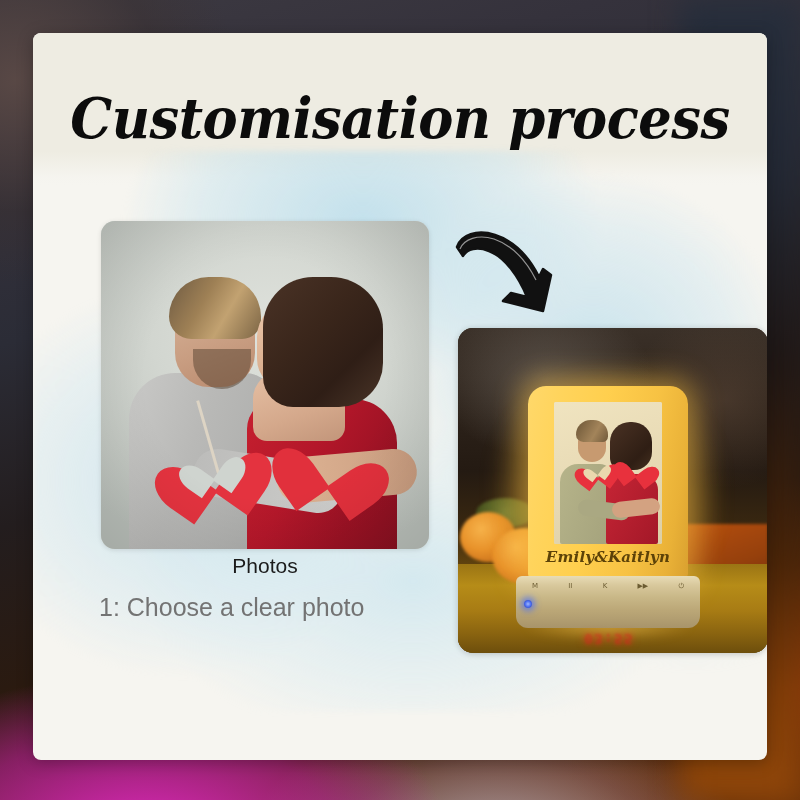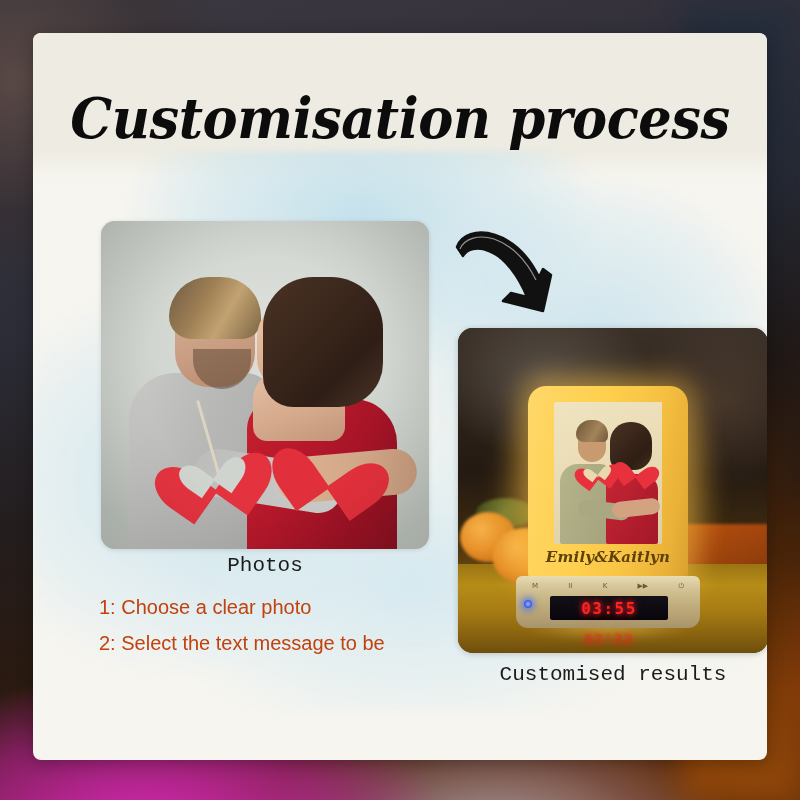--- a/index.html
+++ b/index.html
@@ -195,31 +195,30 @@
   .ph-vignette {
     position: absolute; inset: 0;
     background: radial-gradient(ellipse 230px 230px at 50% 48%, rgba(0,0,0,0) 52%, rgba(0,0,0,0.10) 100%);
   }
 
   .caption {
     position: absolute;
     text-align: center;
     font-size: 21px;
     color: #1b1b1b;
-    font-family: Liberation Mono, monospace;
   }
   #caption-photos { left: 68px; top: 521px; width: 328px; }
 
   
   #steps {
     position: absolute;
     left: 66px; top: 556px; width: 352px;
-    font-size: 20px;
+    font-size: 25px;
     line-height: 36px;
-    color: #c2410c;
+    color: #737373;
   }
   .step { display: block; white-space: pre-wrap; }
   .step-2 { text-indent: 0; }
 
   
   #arrow {
     position: absolute;
     left: 414px; top: 192px; width: 118px; height: 104px;
   }
 
@@ -392,21 +391,20 @@
     <div id="ph-heart-b" class="ph-heart-solid">
       <div class="heart-shape"></div>
     </div>
     <div class="ph-vignette"></div>
   </div>
 
   <div id="caption-photos" class="caption">Photos</div>
 
   <div id="steps">
     <span class="step">1: Choose a clear photo</span>
-    <span class="step step-2">2: Select the text message to be</span>
   </div>
 
   <svg id="arrow" viewBox="0 0 118 104">
     <path d="M10,22 C14,10 30,4 48,10 C70,17 84,36 92,52 L96,44 L104,50
              L96,86 L56,76 L64,68 L80,72 C72,52 58,32 42,26 C30,21 20,24 16,31 Z" fill="#111111" stroke="#111111" stroke-width="2.5" stroke-linejoin="round"></path>
     <path d="M13,24 C17,14 31,9 47,14 C67,21 81,39 89,55" fill="none" stroke="#ffffff" stroke-width="1.2" opacity="0.55"></path>
   </svg>
 
   <div id="lamp-frame">
     <div class="lm-bg"></div>
@@ -445,25 +443,21 @@
 
     <div class="lm-base">
       <div class="lm-btnrow">
         <span class="lm-btn">M</span>
         <span class="lm-btn">II</span>
         <span class="lm-btn">K</span>
         <span class="lm-btn">▶▶</span>
         <span class="lm-btn">⏻</span>
       </div>
       <div class="lm-led"></div>
-      <div class="lm-display">
-        <span class="lm-clock">03:55</span>
-      </div>
     </div>
 
     <div class="lm-reflect">
       <span class="lm-clock">03:55</span>
     </div>
   </div>
 
-  <div id="caption-results" class="caption">Customised results</div>
 
 </div>
 
 </body></html>

